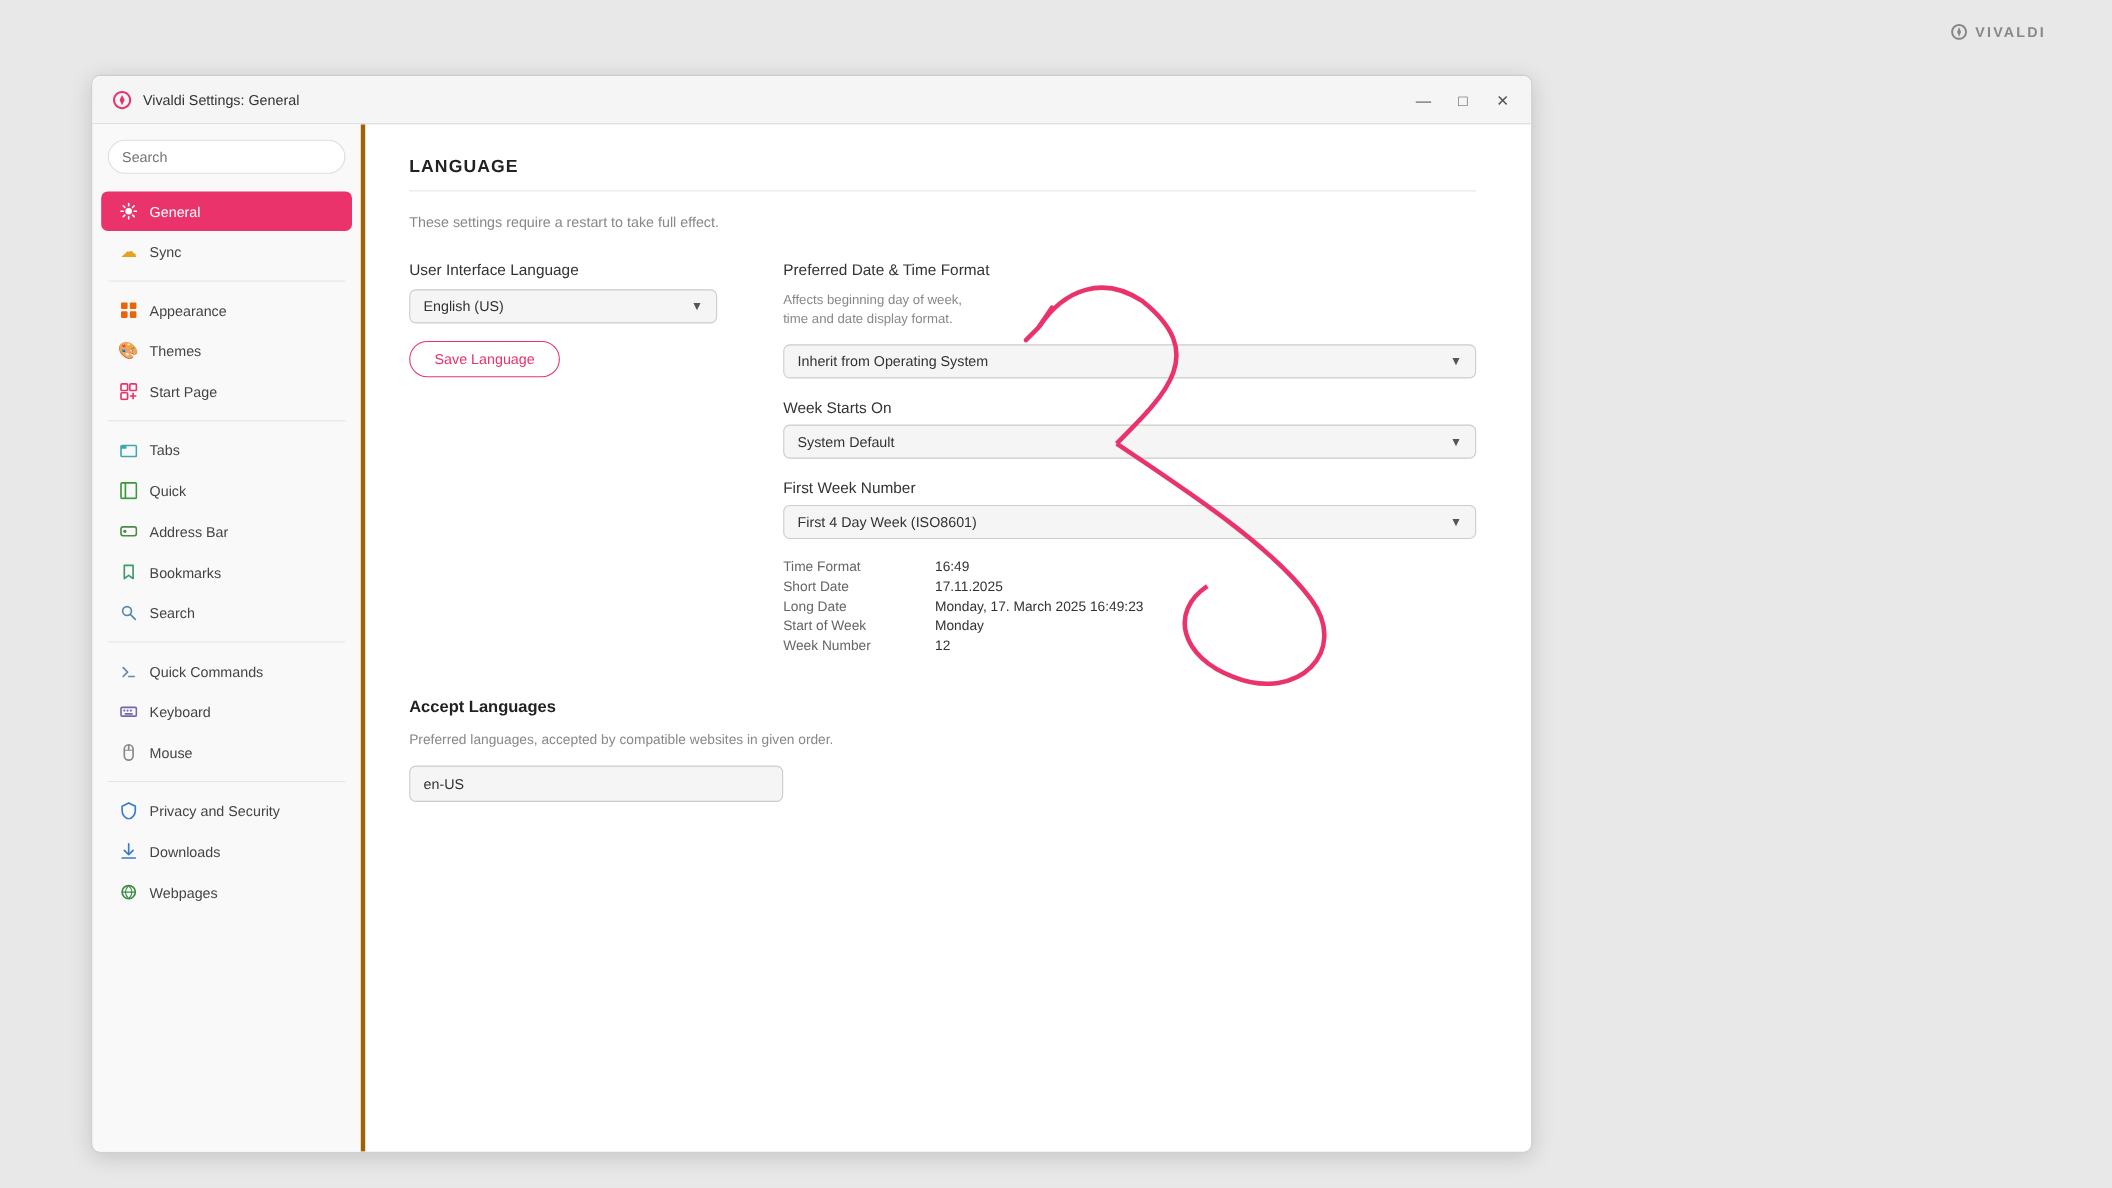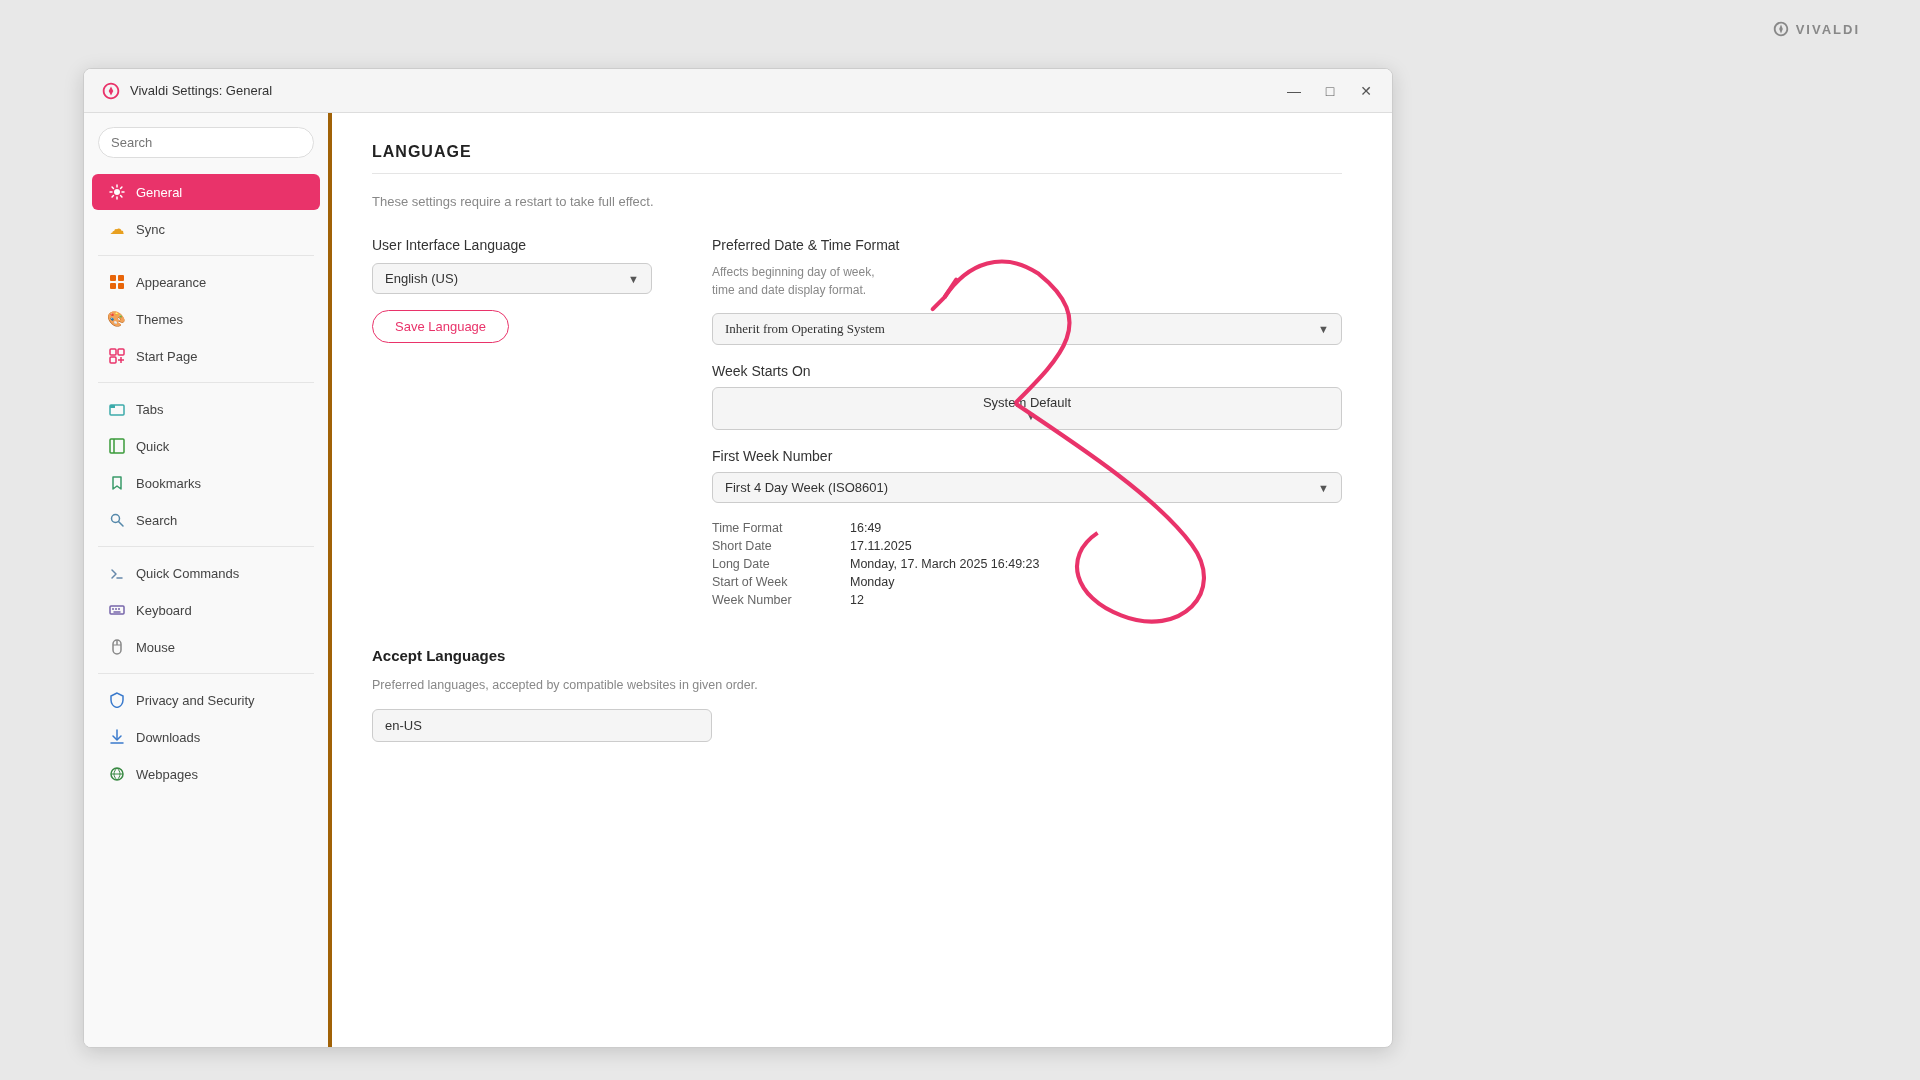--- a/index.html
+++ b/index.html
@@ -230,21 +230,20 @@
     }
     .date-format-desc {
       font-size: 12px;
       color: #888;
       margin-bottom: 14px;
       line-height: 1.5;
     }
 
     .dropdown-select.inherit {
       min-width: 260px;
-      font-family: Liberation Serif, serif;
     }
 
     .week-label {
       font-size: 14px;
       font-weight: 500;
       color: #333;
       margin-top: 18px;
       margin-bottom: 8px;
     }
 
@@ -391,20 +390,29 @@
       <div class="sidebar-item">
         <span class="sidebar-icon" style="color:#3a9a3a;">
           <svg width="16" height="16" viewBox="0 0 16 16">
               <rect x="1" y="1" width="14" height="14" rx="1" fill="none" stroke="currentColor" stroke-width="1.5"></rect>
               <line x1="5" y1="1" x2="5" y2="15" stroke="currentColor" stroke-width="1.5"></line>
             </svg>
         </span>
         <span>Quick</span>
       </div>
 
+      <div class="sidebar-item">
+        <span class="sidebar-icon" style="color:#4a8a4a;">
+          <svg width="16" height="16" viewBox="0 0 16 16">
+              <rect x="1" y="4" width="14" height="8" rx="2" fill="none" stroke="currentColor" stroke-width="1.5"></rect>
+              <circle cx="4.5" cy="8" r="1.5" fill="currentColor"></circle>
+            </svg>
+        </span>
+        <span>Address Bar</span>
+      </div>
 
       <div class="sidebar-item">
         <span class="sidebar-icon" style="color:#3a9a6a;">
           <svg width="16" height="16" viewBox="0 0 16 16">
               <path d="M4 2h8v12l-4-3-4 3z" fill="none" stroke="currentColor" stroke-width="1.5" stroke-linejoin="round"></path>
             </svg>
         </span>
         <span>Bookmarks</span>
       </div>
 
@@ -512,21 +520,21 @@
           <p class="date-format-desc">
             Affects beginning day of week,<br>time and date display format.
           </p>
 
           <div class="dropdown-select inherit">
             <span>Inherit from Operating System</span>
             <span class="dropdown-arrow">▼</span>
           </div>
 
           <div class="week-label">Week Starts On</div>
-          <div class="dropdown-select" style="min-width:200px;flex-direction:column;">
+          <div class="dropdown-select" style="min-width:200px;">
             <span>System Default</span>
             <span class="dropdown-arrow">▼</span>
           </div>
 
           <div class="week-label">First Week Number</div>
           <div class="dropdown-select" style="min-width:240px;">
             <span>First 4 Day Week (ISO8601)</span>
             <span class="dropdown-arrow">▼</span>
           </div>
 

